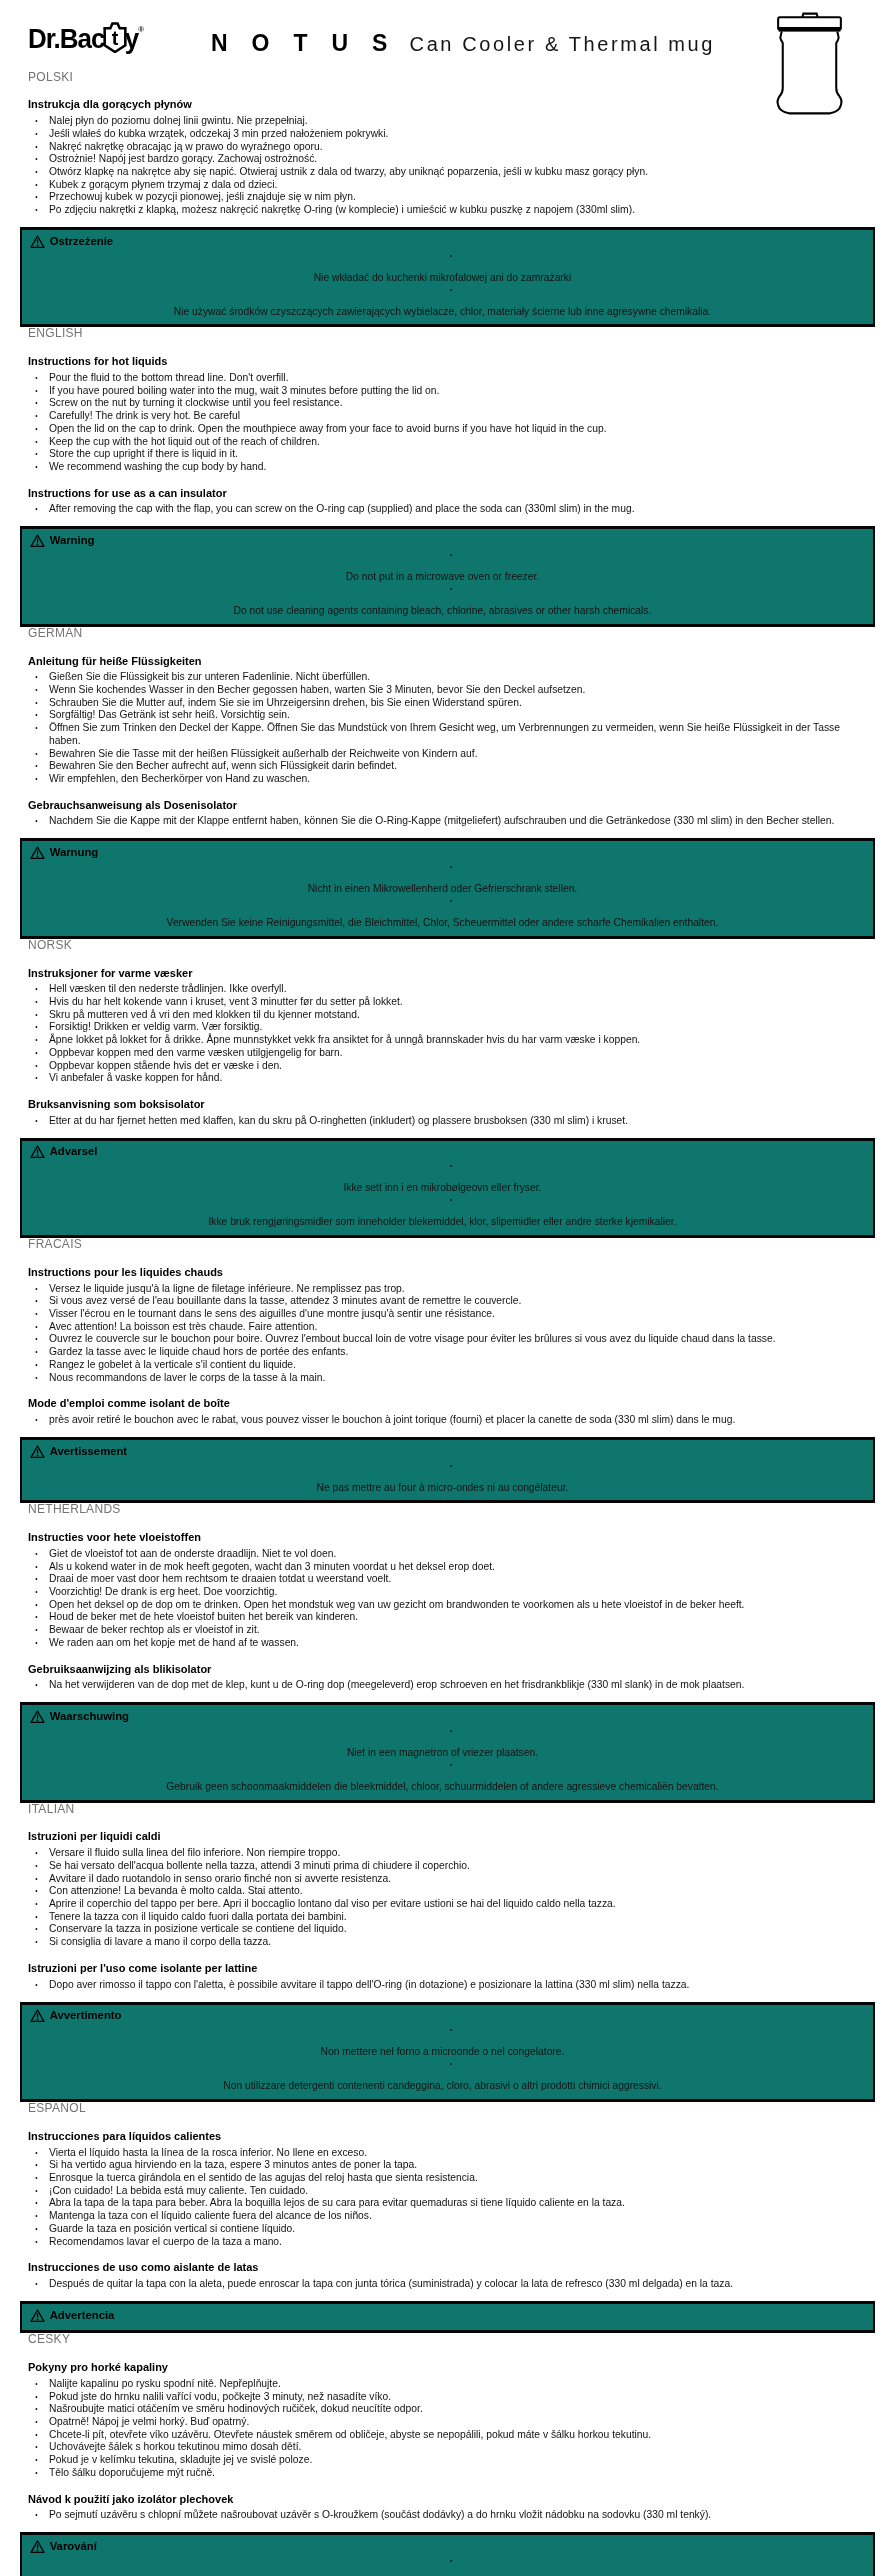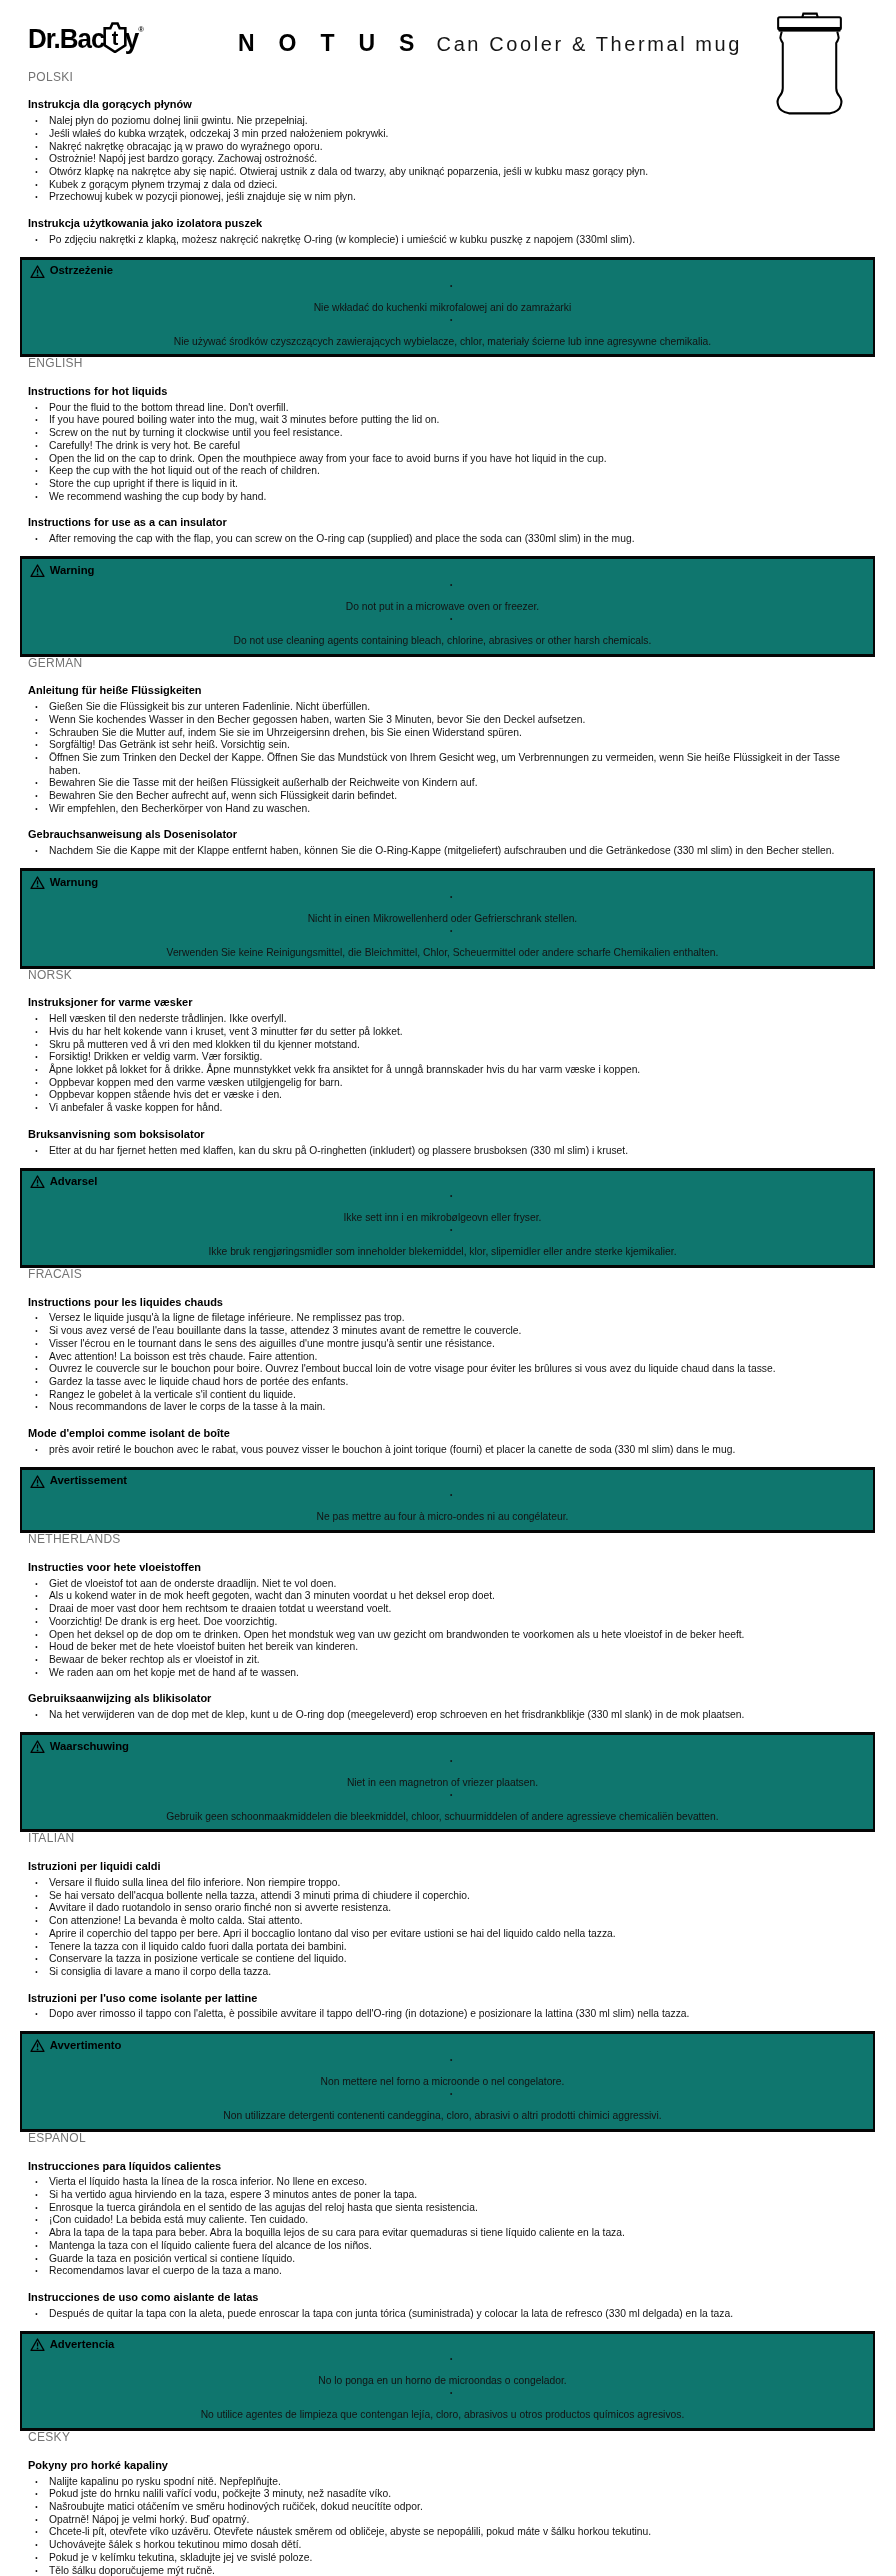--- a/index.html
+++ b/index.html
@@ -1,21 +1,21 @@
 <!DOCTYPE html>
 <html style="font-size:8.2px"><head>
 <meta charset="utf-8">
 <style>
   html,body{margin:0;padding:0;background:#ffffff;}
   body{width:896px;min-height:2576px;font-family:"Liberation Sans","DejaVu Sans",sans-serif;color:#111;}
   *{box-sizing:border-box;}
   #doc{position:relative;width:896px;min-height:2576px;padding:18.5px 20.6px 31px 28px;background:#fff;}
 
   
-  .hdr{display:flex;align-items:flex-start;height:49px;margin-bottom:3.1px;gap:27px;}
+  .hdr{display:flex;align-items:flex-start;height:49px;margin-bottom:3.1px;}
   .brand{display:flex;align-items:flex-start;margin-top:7.2px;}
   .brand-txt{font-size:26px;font-weight:800;letter-spacing:-1px;color:#000;line-height:1;transform:scaleY(1.05);}
   .shield{margin:-3.6px -2.1px 0 -1.5px;position:relative;z-index:2;}
   .reg{font-size:7.7px;font-weight:700;margin-top:-1px;}
   .title-wrap{display:flex;align-items:baseline;margin-left:67px;margin-top:11.3px;white-space:nowrap;}
   .product{font-size:23px;font-weight:700;letter-spacing:8.8px;color:#000;}
   .subtitle{font-size:20px;font-weight:400;letter-spacing:2.6px;color:#161616;margin-left:13.4px;}
 
   
   .mug{position:absolute;top:12.4px;left:773px;width:73px;height:104px;}
@@ -93,21 +93,20 @@
           </div>
           <div class="b">
             <span class="dot">•</span>
             <span class="bt">Kubek z gorącym płynem trzymaj z dala od dzieci.</span>
           </div>
           <div class="b">
             <span class="dot">•</span>
             <span class="bt">Przechowuj kubek w pozycji pionowej, jeśli znajduje się w nim płyn.</span>
           </div>
         </div>
-    <h2 class="h h2">Instrukcja użytkowania jako izolatora puszek</h2>
     <div class="blist">
           <div class="b">
             <span class="dot">•</span>
             <span class="bt">Po zdjęciu nakrętki z klapką, możesz nakręcić nakrętkę O-ring (w komplecie) i umieścić w kubku puszkę z napojem (330ml slim).</span>
           </div>
         </div>
     <div class="warn">
       <div class="warn-head">
         <svg class="wicon" viewBox="0 0 30 27">
           <path d="M15 2 L28 25 L2 25 Z" fill="none" stroke="#000000" stroke-width="2.6" stroke-linejoin="round"></path>
@@ -567,30 +566,20 @@
         </div>
     <div class="warn">
       <div class="warn-head">
         <svg class="wicon" viewBox="0 0 30 27">
           <path d="M15 2 L28 25 L2 25 Z" fill="none" stroke="#000000" stroke-width="2.6" stroke-linejoin="round"></path>
           <rect x="13.8" y="9" width="2.6" height="8" fill="#000000"></rect>
           <circle cx="15.1" cy="21" r="1.7" fill="#000000"></circle>
         </svg>
         <span class="warn-title">Advertencia</span>
       </div>
-      <div class="blist warn-list">
-            <div class="b">
-              <span class="dot">•</span>
-              <span class="bt">No lo ponga en un horno de microondas o congelador.</span>
-            </div>
-            <div class="b">
-              <span class="dot">•</span>
-              <span class="bt">No utilice agentes de limpieza que contengan lejía, cloro, abrasivos u otros productos químicos agresivos.</span>
-            </div>
-          </div>
     </div>
   </section>
 
   <section class="lang-sec">
     <div class="lang-label">CESKY</div>
     <h2 class="h">Pokyny pro horké kapaliny</h2>
     <div class="blist">
           <div class="b">
             <span class="dot">•</span>
             <span class="bt">Nalijte kapalinu po rysku spodní nitě. Nepřeplňujte.</span>

